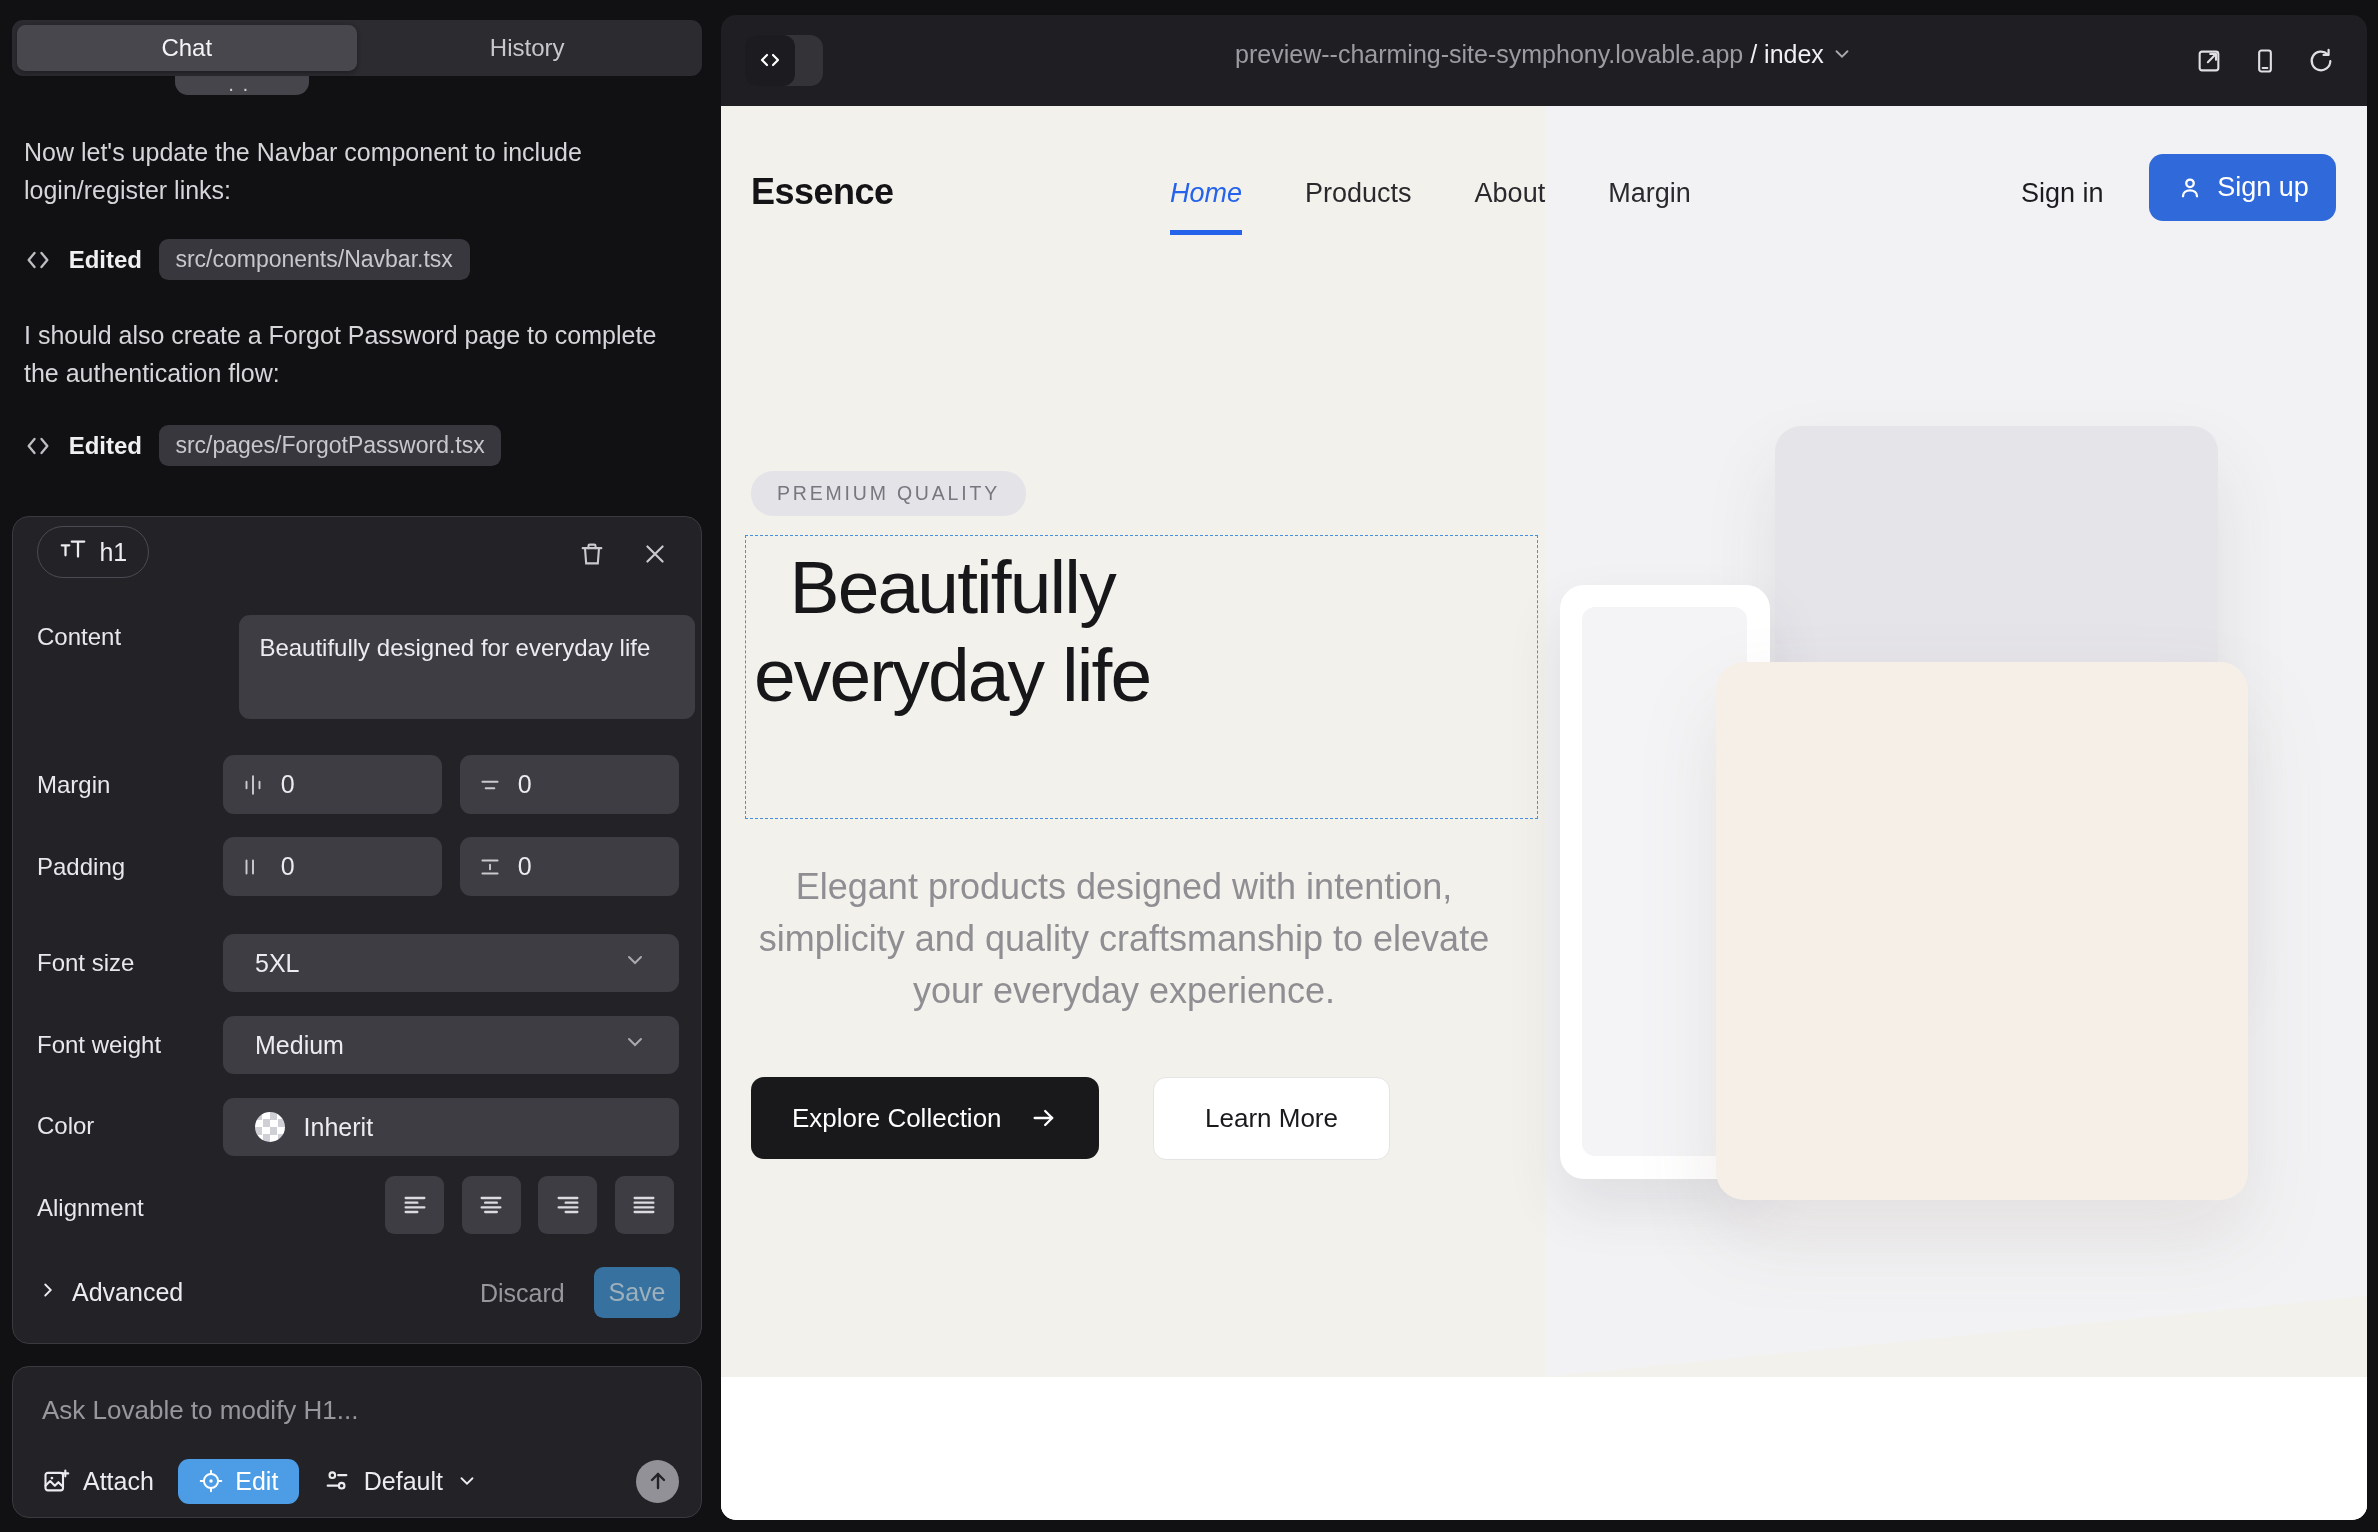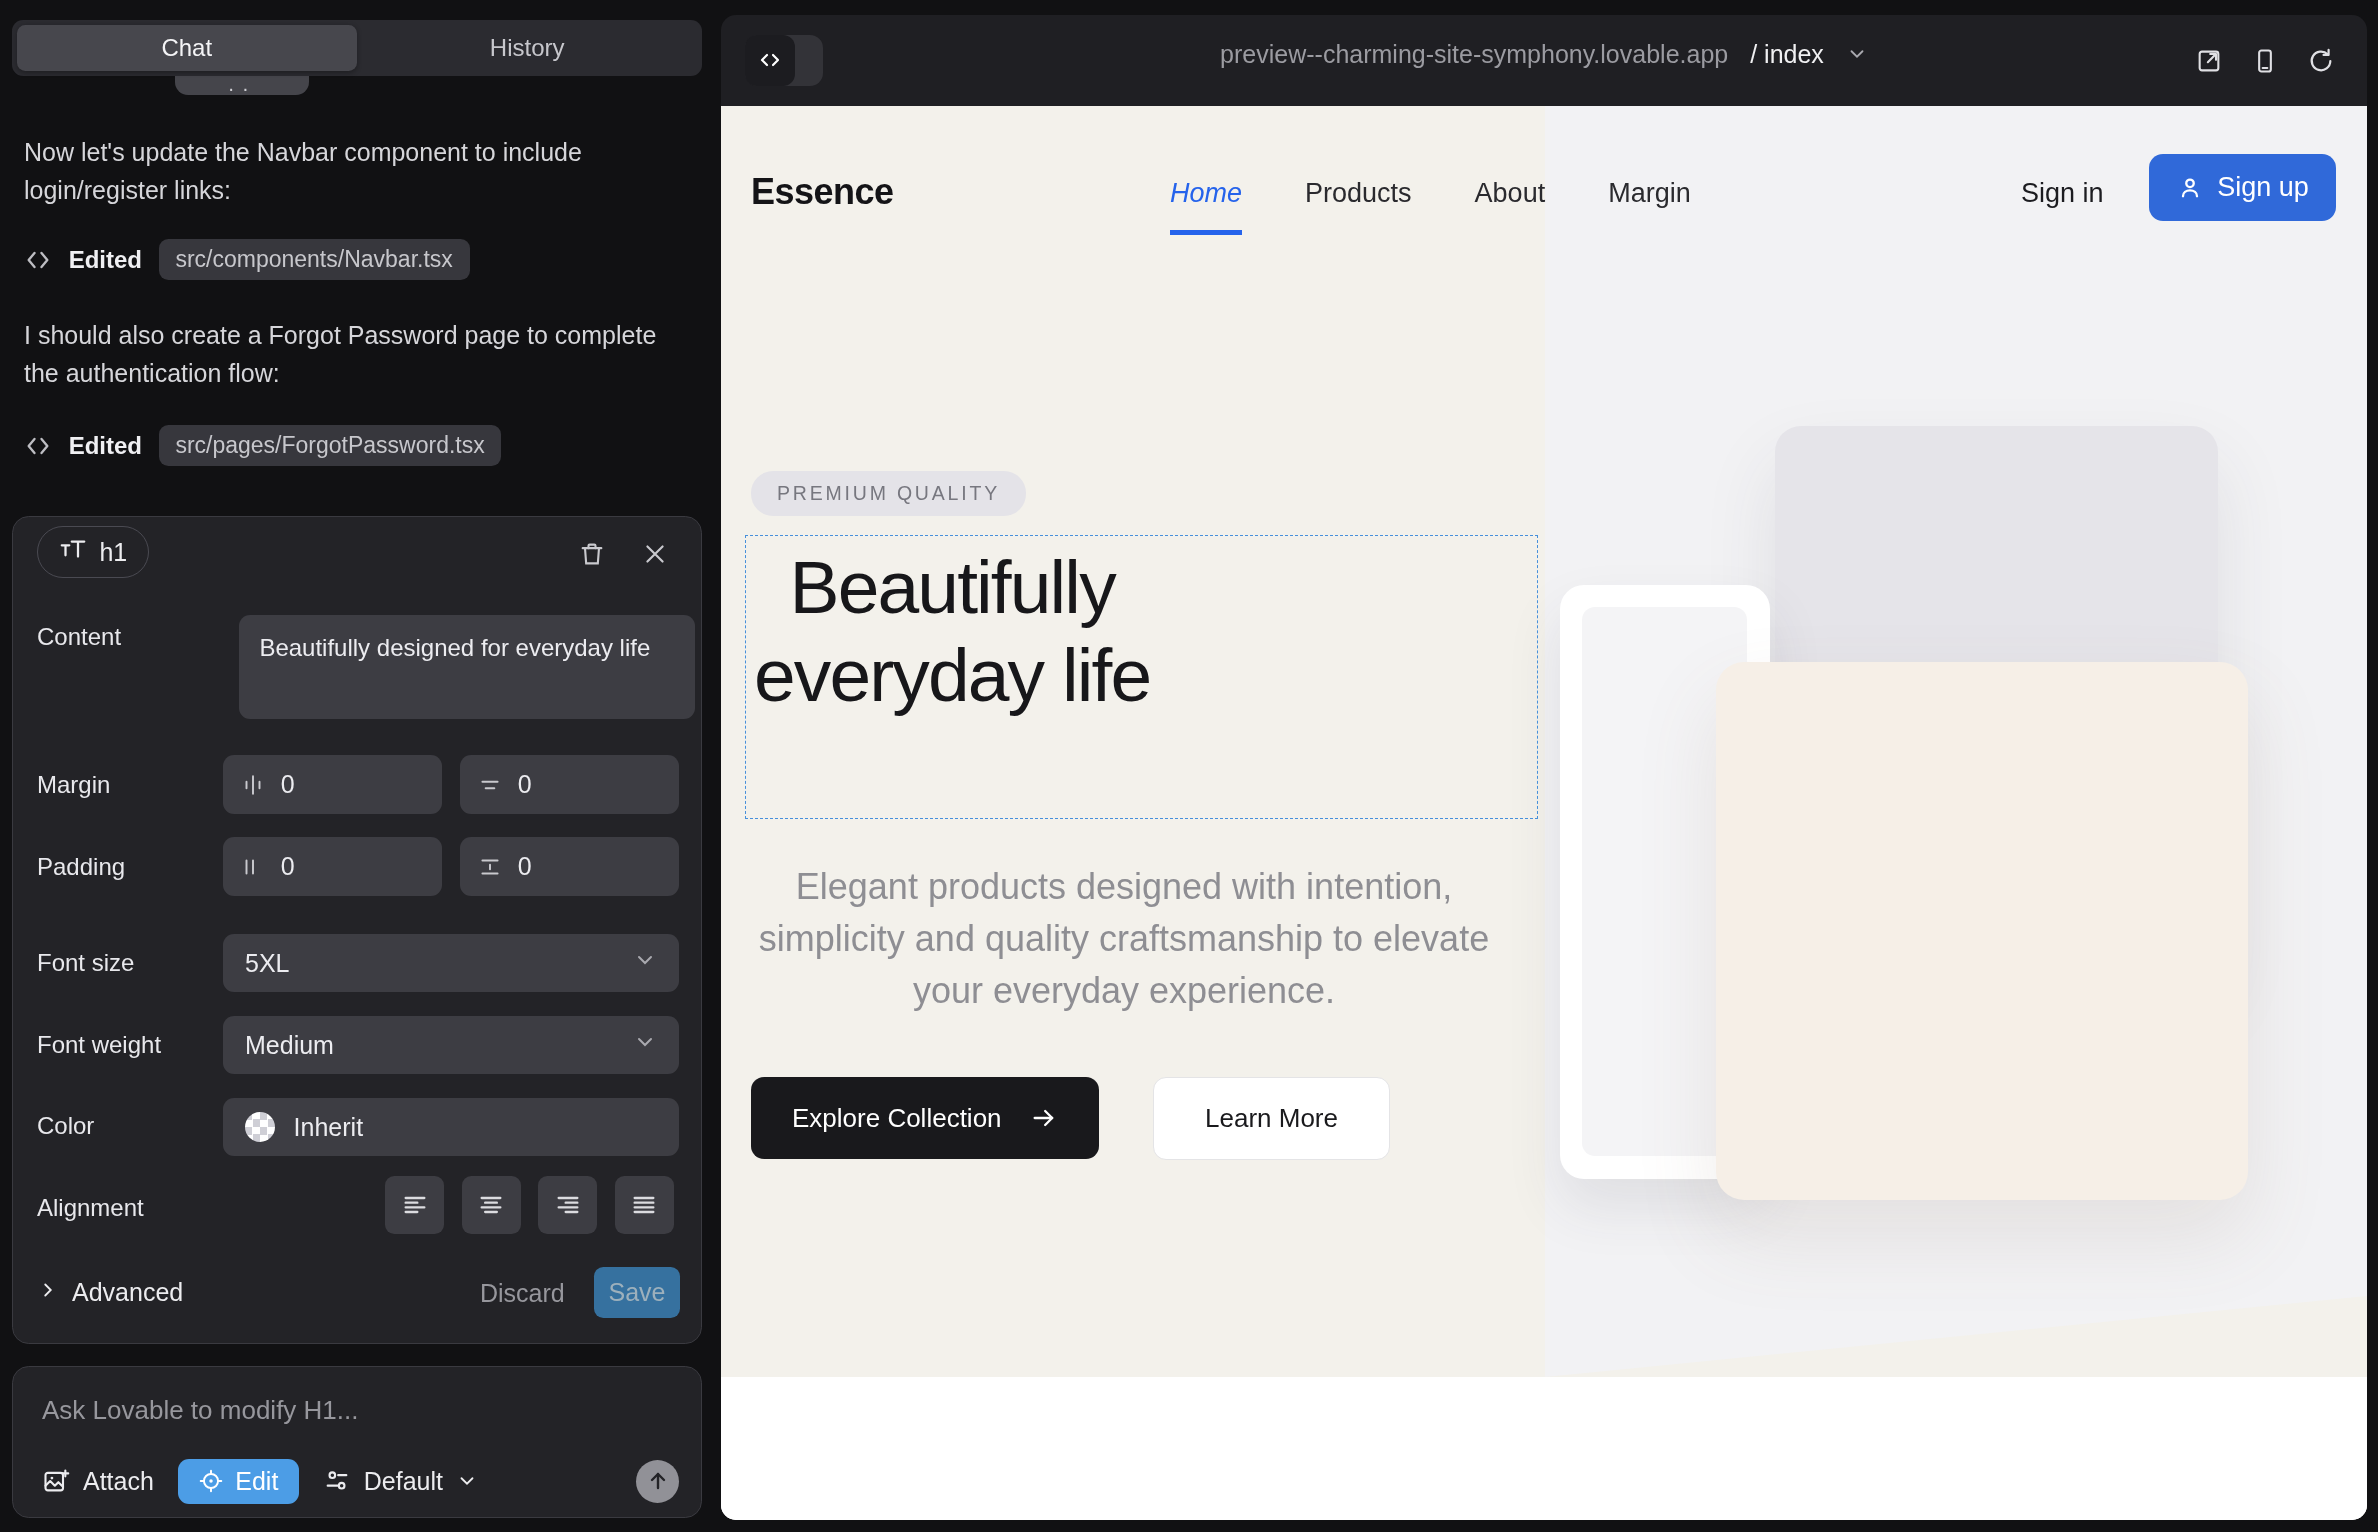--- a/index.html
+++ b/index.html
@@ -35,21 +35,21 @@
   .icon-btn { width:43px; height:43px; display:flex; align-items:center; justify-content:center;
     color:#c9c9ce; cursor:pointer; }
   .field-label { left:24px; font-size:24px; color:#e8e8ec; font-weight:500; }
   .control { background:#3d3d43; border-radius:11px; color:#ececf0; }
   .content-box { left:210px; top:98px; width:456px; height:104px; padding:15px 20.4px;
     font-size:24px; line-height:1.5;margin-left:16px; }
   .mini-input { height:59px; display:flex; align-items:center; gap:15px; padding:0 16.7px;
     font-size:25px; }
   .mini-input svg { flex:none; color:#c9c9ce; }
   .select { left:210px; width:456px; height:58px; display:flex; align-items:center;
-    padding:0 22px; font-size:25px; justify-content:space-between; cursor:pointer; }
+    padding:0 32px; font-size:25px; justify-content:space-between; cursor:pointer; }
   .chev { color:#a9a9af; }
   .swatch { width:30px; height:30px; border-radius:50%; overflow:hidden;
     background:
       conic-gradient(#ffffff 0 25%, #cfcfd6 0 50%, #ffffff 0 75%, #cfcfd6 0);
     background-size:15px 15px; flex:none; }
   .align-btn { width:59px; height:58px; background:#3d3d43; border-radius:9.3px;
     display:flex; align-items:center; justify-content:center; color:#dcdce0; cursor:pointer; }
   .advanced { left:24px; display:flex; align-items:center; gap:13px; color:#ececef;
     font-size:25px; cursor:pointer; }
   .discard { color:#97979d; font-size:25px; cursor:pointer; }
@@ -71,21 +71,21 @@
 
   
   #preview { left:721px; top:15px; width:1646px; height:1505px; background:#1f1f23;
     border-radius:15px; overflow:hidden; }
   .chrome { left:0; top:0; width:100%; height:91px; display:flex; align-items:center; }
   .view-toggle { left:24px; top:19.5px; width:78px; height:51px; background:#333338;
     border-radius:13px; cursor:pointer; }
   .view-toggle .seg { left:0; top:0; width:50px; height:51px; background:#1c1c20;
     border-radius:12px; display:flex; align-items:center; justify-content:center; color:#fff; }
   .url { left:0; width:100%; top:0; height:78px; display:flex; align-items:center;
-    justify-content:center; gap:22px; font-size:25px; pointer-events:none; }
+    justify-content:center; gap:7px; font-size:25px; pointer-events:none; }
   .url .domain { color:#9b9ba1; }
   .url .page { color:#f0f0f2; }
   .chrome-icons { position:absolute; right:32px; top:0; height:91px; display:flex;
     align-items:center; gap:28px; color:#e0e0e4; }
 
   
   #site { left:0; top:91px; width:1646px; height:1414px; background:#ffffff; }
   .hero { left:0; top:0; width:1646px; height:1271px; overflow:hidden;text-align:center; }
   .hero-left { left:0; top:0; width:824px; height:1271px; background:#f3f1eb; }
   .hero-right { left:824px; top:0; width:822px; height:1271px; background:#f2f2f4; }

